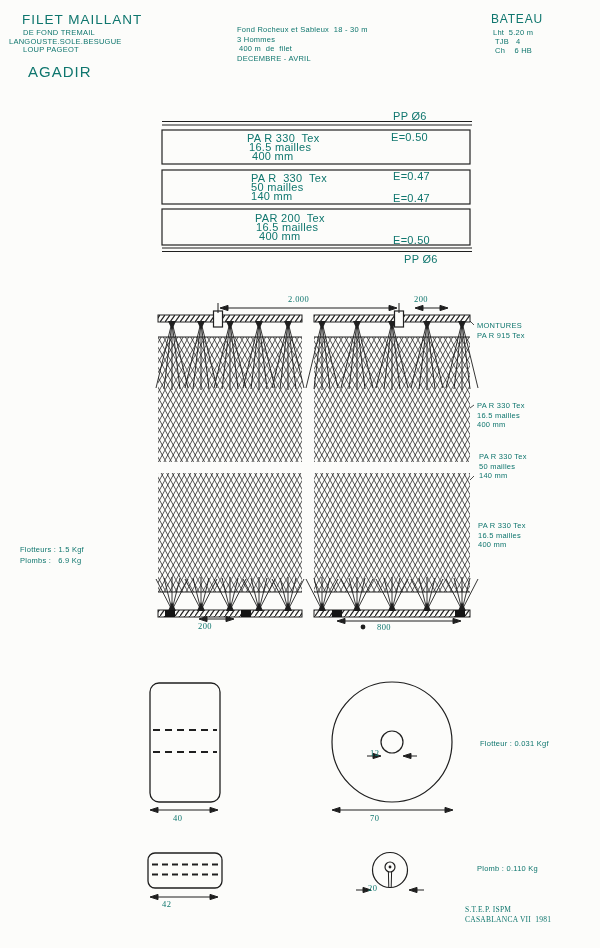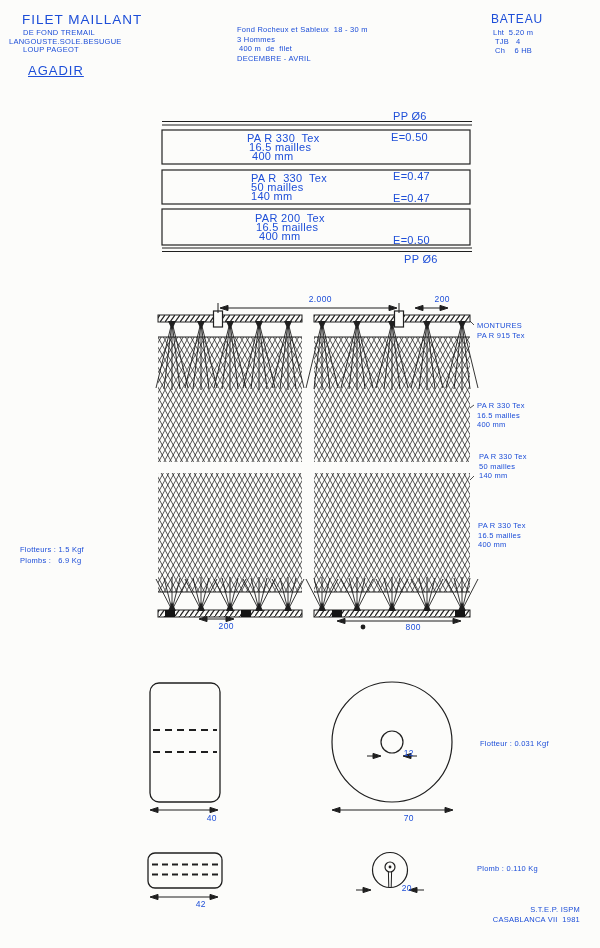--- a/index.html
+++ b/index.html
@@ -1,27 +1,27 @@
 <!DOCTYPE html>
 <html><head>
 <meta charset="utf-8">
 <style>
   html,body{margin:0;padding:0;background:#ffffff;}
   .sheet{
     position:relative;width:600px;height:948px;background:#fcfcfa;overflow:hidden;
     font-family:"Liberation Sans",sans-serif;color:#1c1c1c;
   }
   .art{position:absolute;left:0;top:0;width:600px;height:948px;}
-  .tx{position:absolute;font-size:7.5px;line-height:1.22;letter-spacing:.25px;white-space:pre;color:#1d4ed8;}
+  .tx{position:absolute;font-size:7.5px;line-height:1.22;letter-spacing:.25px;white-space:pre;color:#0f766e;}
   .fs13{font-size:13.5px;letter-spacing:1px;}
   .fs12{font-size:12px;letter-spacing:.8px;}
-  .fs10{font-size:13px;letter-spacing:1px;text-decoration:underline;}
+  .fs10{font-size:15px;letter-spacing:1px;}
   .fs85{font-size:8.5px;letter-spacing:.4px;}
   .fs8{font-size:11px;letter-spacing:.3px;}
-  .ctr{text-align:right;}
+  .ctr{text-align:left;font-family:Liberation Serif, serif;}
 </style>
 </head>
 <body>
 
 <div class="sheet">
 
   <svg class="art" viewBox="0 0 600 948">
     <defs>
       <pattern id="meshP" width="11" height="20" patternUnits="userSpaceOnUse">
         <path d="M0,10 L5.5,0 L11,10 L5.5,20 Z" fill="none" stroke="#262626" stroke-width="0.8"></path>

